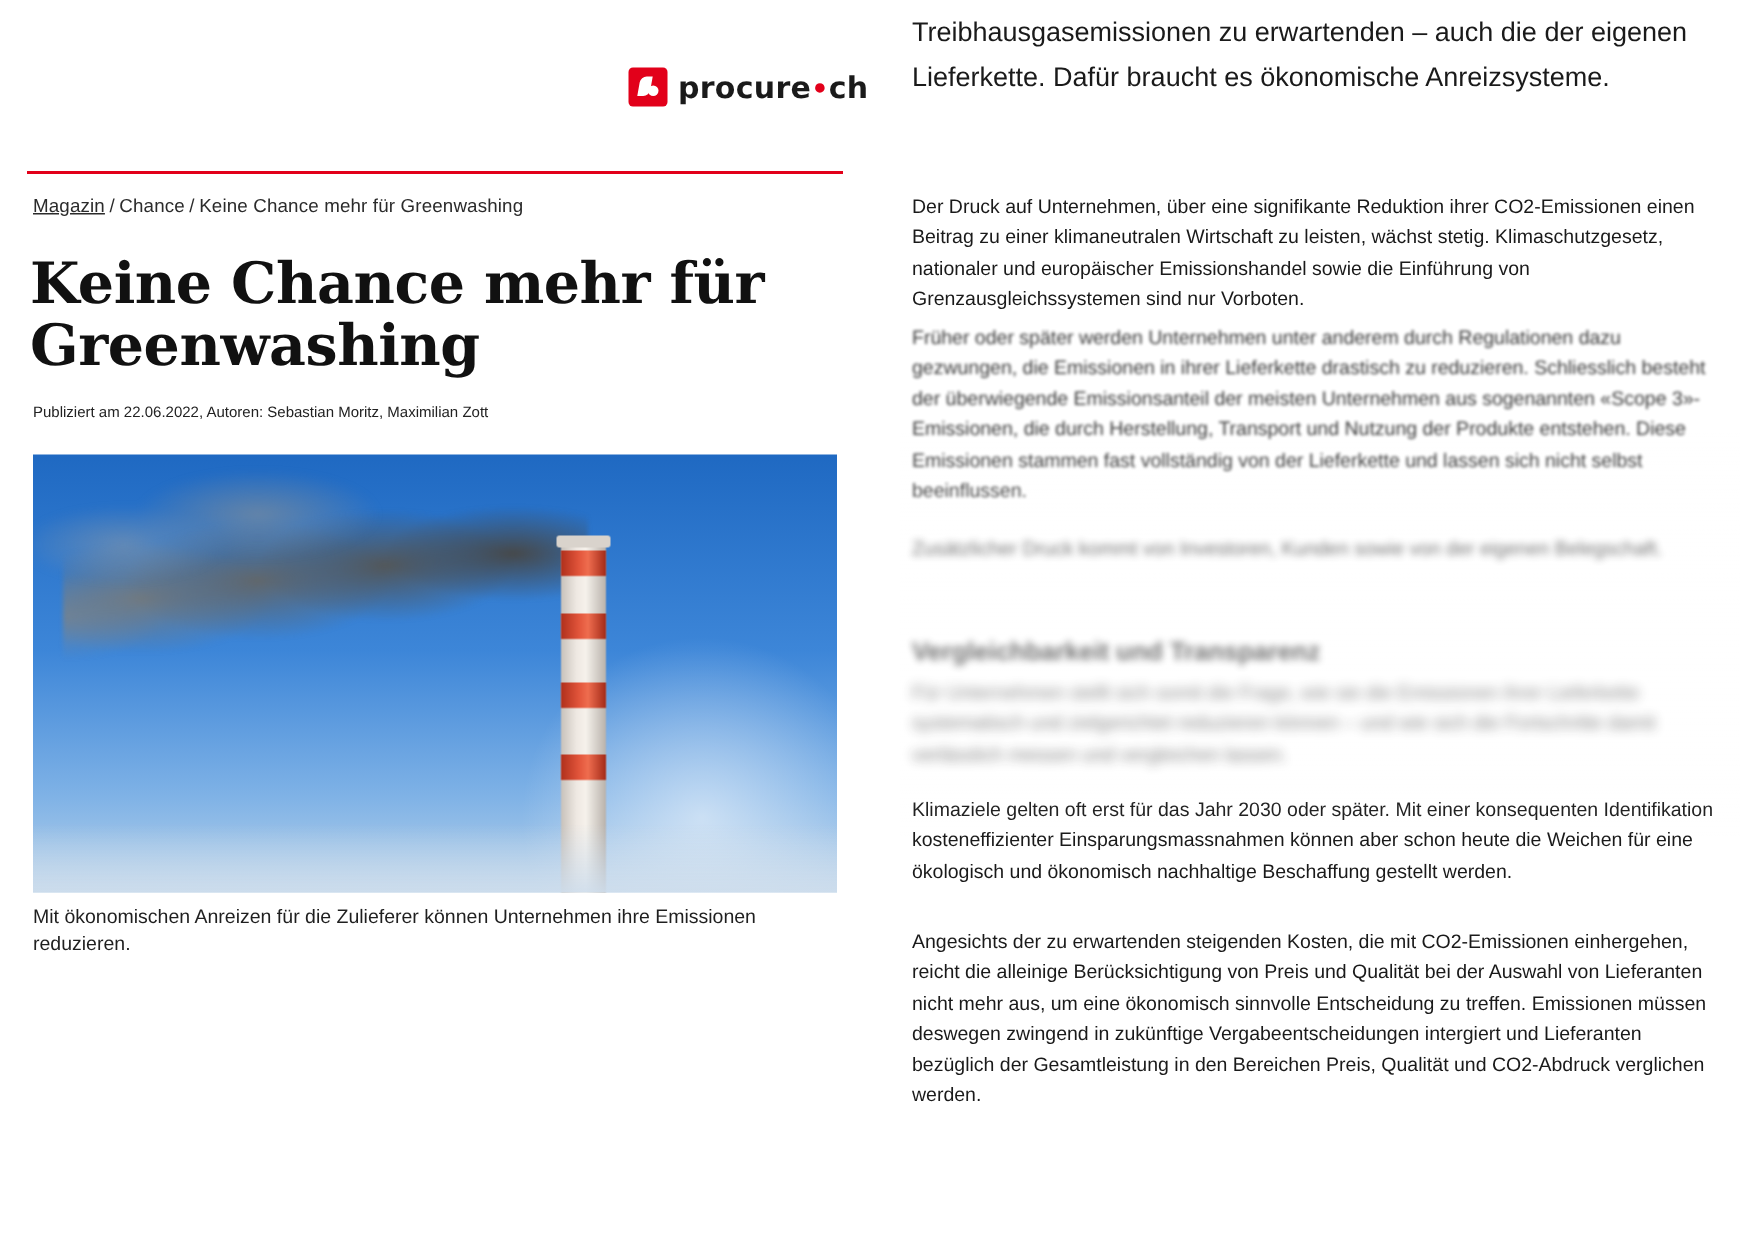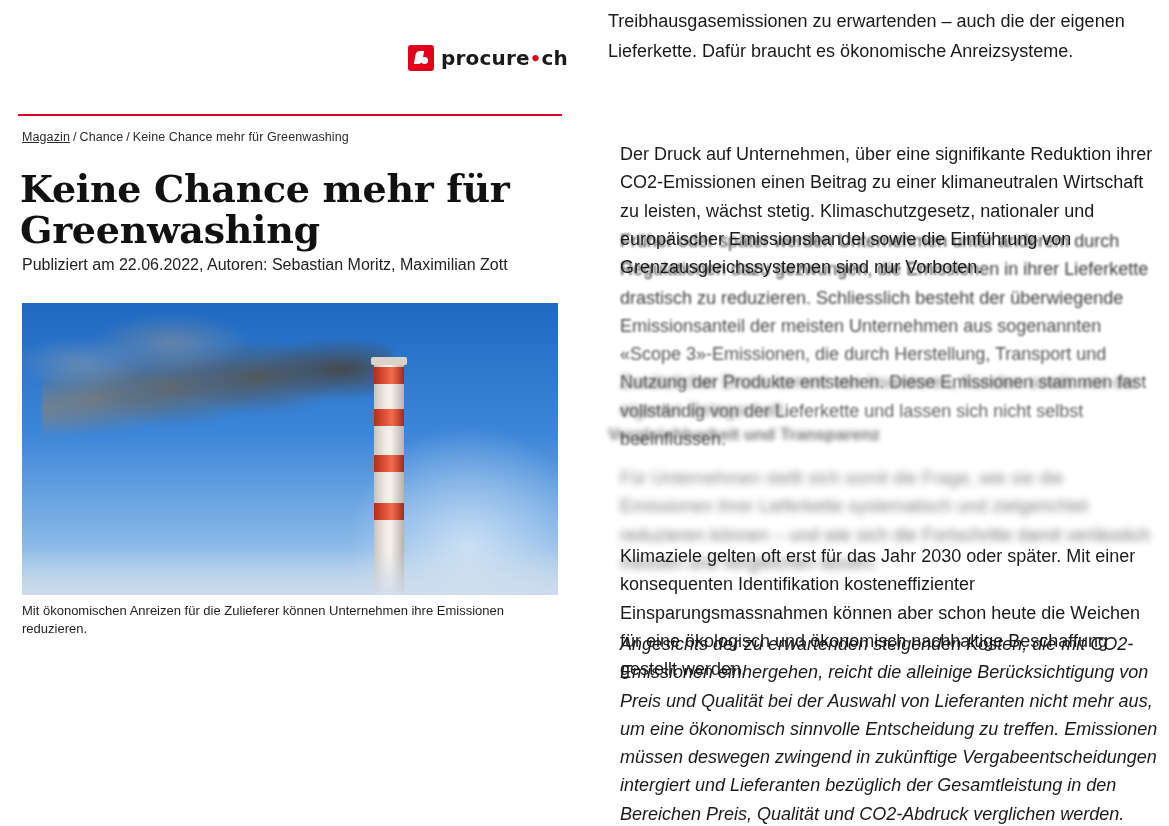--- a/index.html
+++ b/index.html
@@ -31,21 +31,21 @@
 
   .logo-bar {
     position: absolute;
     left: 0;
     top: 0;
     width: 580px;
     height: 106px;
   }
   .logo {
     position: absolute;
-    right: 12px;
+    right: 1px;
     top: 45px;
     display: flex;
     align-items: center;
     gap: 7px;
   }
   .logo-mark {
     width: 26px;
     height: 26px;
     background: #e2001a;
     border-radius: 3px;
@@ -124,22 +124,22 @@
     font-size: 38px;
     line-height: 1.09;
     font-weight: 700;
     letter-spacing: -0.3px;
     color: #111111;
   }
 
   .byline {
     position: absolute;
     left: 22px;
-    top: 256px;
-    font-size: 16px;
+    top: 270px;
+    font-size: 10px;
     color: #222222;
   }
 
   .hero-figure {
     position: absolute;
     left: 22px;
     top: 303px;
     width: 468px;
   }
   .hero-image {
@@ -253,41 +253,41 @@
     width: 540px;
     margin: 0;
     font-size: 18px;
     line-height: 1.67;
     color: #1a1a1a;
   }
   .rc-body {
     position: absolute;
     left: 0;
     width: 540px;
-    margin: 12px;
-    font-size: 18px;
+    margin: 0;
+    font-size: 13px;
     line-height: 1.57;
     color: #1a1a1a;
   }
   .rc-p1 { top: 128px; }
   .rc-p2 { top: 215px; }
   .rc-p3 { top: 356px; }
   .rc-h2 {
     position: absolute;
     left: 0;
     top: 425px;
     width: 540px;
     margin: 0;
     font-size: 17px;
     font-weight: 700;
     color: #111111;
   }
   .rc-p4 { top: 452px; }
   .rc-p5 { top: 530px; }
-  .rc-p6 { top: 618px; font-style: italic; }
+  .rc-p6 { top: 618px; }
 
   
   .blur-soft   { filter: blur(1.1px); opacity: .88; }
   .blur-medium { filter: blur(2.6px); opacity: .72; }
   .blur-heavy  { filter: blur(3.6px); opacity: .62; }
 
   .blur-mask {
     position: absolute;
     left: -8px;
     top: 288px;

